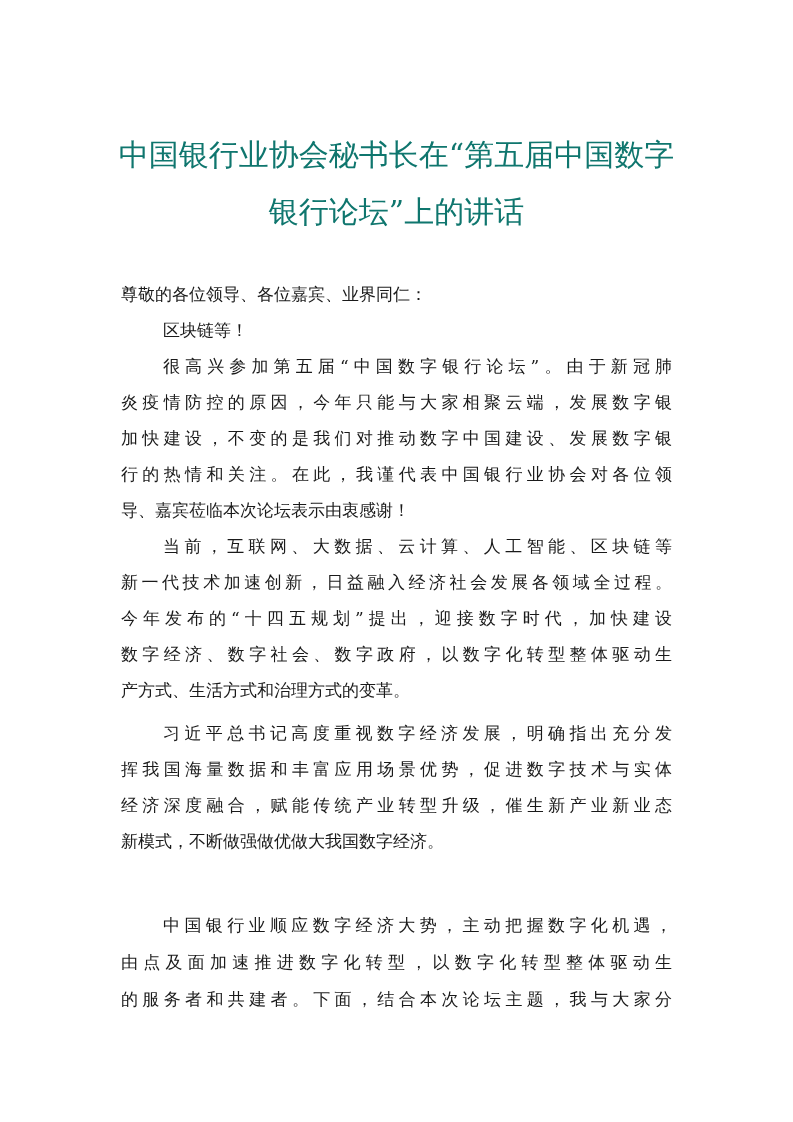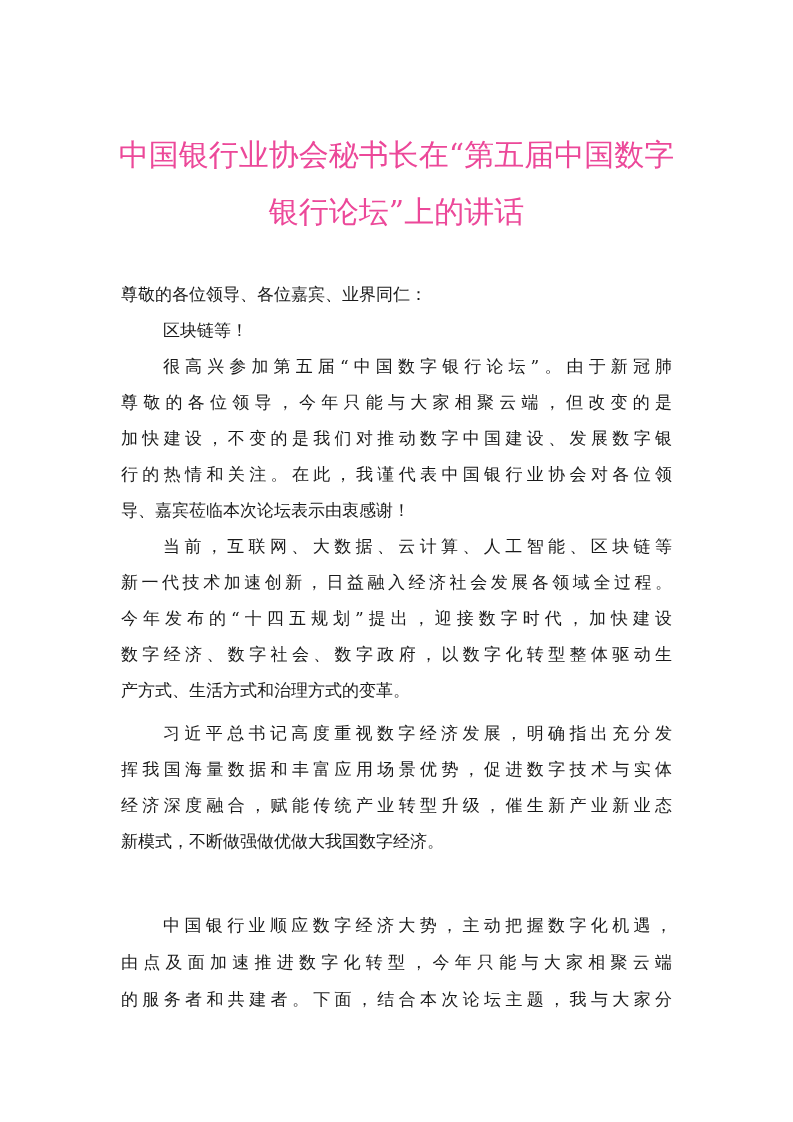--- a/index.html
+++ b/index.html
@@ -1,52 +1,52 @@
 <!DOCTYPE html>
 <html><head>
 <meta charset="utf-8">
 <style>
   html, body { margin: 0; padding: 0; background: #ffffff; }
   body { width: 793px; height: 1122px; position: relative; overflow: hidden;
          font-family: "DejaVu Serif", "Liberation Serif", serif; color: #1a1a1a; }
   .page { position: absolute; left: 0; top: 0; width: 793px; height: 1122px; background: #fff; }
   .title { position: absolute; left: 100px; width: 593px; text-align: center;
-           font-size: 30px; line-height: 30px; letter-spacing: 0px; color: #ec4899; white-space: nowrap; }
+           font-size: 30px; line-height: 30px; letter-spacing: 0px; color: #0f766e; white-space: nowrap; }
   .title-1 { top: 140px; }
   .title-2 { top: 197px; }
   .line { position: absolute; left: 121px; width: 551px; font-size: 17px; line-height: 22px;
           white-space: nowrap; text-align: justify; text-align-last: justify; color: #1a1a1a; }
   .line.last { text-align-last: left; }
   .line.indent { left: 163px; width: 509px; }
 </style>
 </head>
 <body>
 
 <div class="page">
 
   <div class="title title-1">中国银行业协会秘书长在“第五届中国数字</div>
   <div class="title title-2">银行论坛”上的讲话</div>
 
   <div class="line last" style="top:283px">尊敬的各位领导、各位嘉宾、业界同仁：</div>
   <div class="line indent last" style="top:319px">区块链等！</div>
 
   <div class="line indent" style="top:355px">很高兴参加第五届“中国数字银行论坛”。由于新冠肺</div>
-  <div class="line" style="top:391px">尊敬的各位领导，今年只能与大家相聚云端，但改变的是</div>
+  <div class="line" style="top:391px">炎疫情防控的原因，今年只能与大家相聚云端，发展数字银</div>
   <div class="line" style="top:427px">加快建设，不变的是我们对推动数字中国建设、发展数字银</div>
   <div class="line" style="top:463px">行的热情和关注。在此，我谨代表中国银行业协会对各位领</div>
   <div class="line last" style="top:499px">导、嘉宾莅临本次论坛表示由衷感谢！</div>
 
   <div class="line indent" style="top:535px">当前，互联网、大数据、云计算、人工智能、区块链等</div>
   <div class="line" style="top:571px">新一代技术加速创新，日益融入经济社会发展各领域全过程。</div>
   <div class="line" style="top:607px">今年发布的“十四五规划”提出，迎接数字时代，加快建设</div>
   <div class="line" style="top:643px">数字经济、数字社会、数字政府，以数字化转型整体驱动生</div>
   <div class="line last" style="top:679px">产方式、生活方式和治理方式的变革。</div>
 
   <div class="line indent" style="top:722px">习近平总书记高度重视数字经济发展，明确指出充分发</div>
   <div class="line" style="top:758px">挥我国海量数据和丰富应用场景优势，促进数字技术与实体</div>
   <div class="line" style="top:794px">经济深度融合，赋能传统产业转型升级，催生新产业新业态</div>
   <div class="line last" style="top:830px">新模式，不断做强做优做大我国数字经济。</div>
 
   <div class="line indent" style="top:914px">中国银行业顺应数字经济大势，主动把握数字化机遇，</div>
-  <div class="line" style="top:951px">由点及面加速推进数字化转型，今年只能与大家相聚云端</div>
+  <div class="line" style="top:951px">由点及面加速推进数字化转型，以数字化转型整体驱动生</div>
   <div class="line" style="top:988px">的服务者和共建者。下面，结合本次论坛主题，我与大家分</div>
 
 </div>
 
 </body></html>

